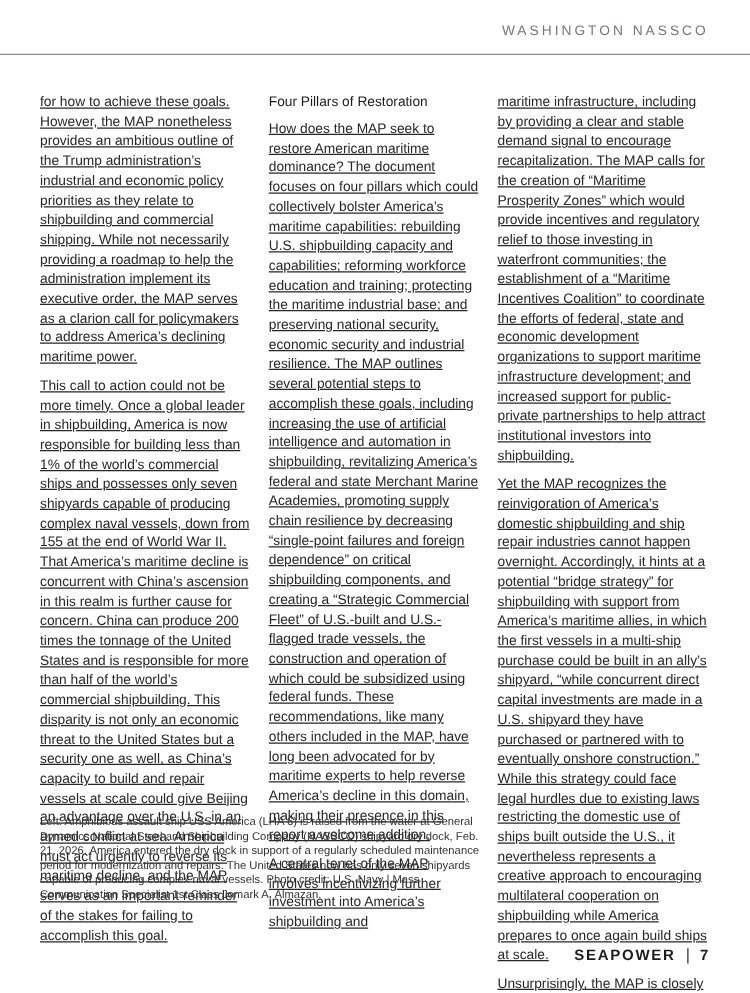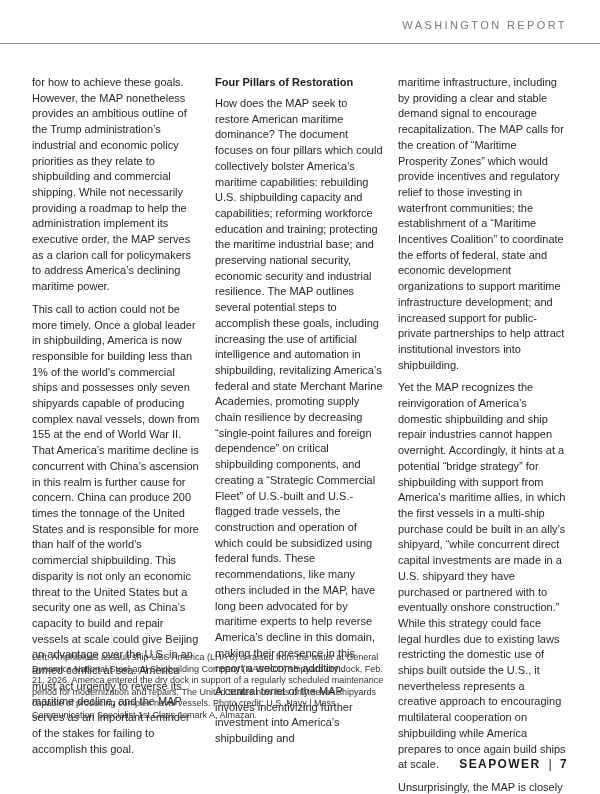--- a/index.html
+++ b/index.html
@@ -34,23 +34,23 @@
     left: 32px;
     display: flex;
     gap: 15px;
   }
   .col {
     width: 168px;
     font-size: 11px;
     line-height: 15.7px;
     color: #272727;
   }
-  .col p { margin: 0 0 7px 0; }
+  .col p { margin: 0 0 7px 0; text-decoration: underline; }
   .col-heading {
-    font-weight: bold;
+    font-weight: normal;
     font-size: 11px;
     line-height: 15px;
     margin: 0 0 6px 0;
     color: #1c1c1c;
   }
   .caption {
     position: absolute;
     left: 32px;
     top: 652px;
     width: 358px;
@@ -77,21 +77,21 @@
     color: #3a3a3a;
     font-size: 13px;
     letter-spacing: 0;
   }
 </style>
 </head>
 <body>
 
 <div class="page">
 
-  <div class="masthead">WASHINGTON REPORT</div>
+  <div class="masthead">WASHINGTON NASSCO</div>
 
   <div class="rule"></div>
 
   <div class="columns">
 
     <div class="col">
       <p>for how to achieve these goals. However, the MAP nonetheless provides an ambitious outline of the Trump administration’s industrial and economic policy priorities as they relate to shipbuilding and commercial shipping. While not necessarily providing a roadmap to help the administration implement its executive order, the MAP serves as a clarion call for policymakers to address America’s declining maritime power.</p>
       <p>This call to action could not be more timely. Once a global leader in shipbuilding, America is now responsible for building less than 1% of the world’s commercial ships and possesses only seven shipyards capable of producing complex naval vessels, down from 155 at the end of World War II. That America’s maritime decline is concurrent with China’s ascension in this realm is further cause for concern. China can produce 200 times the tonnage of the United States and is responsible for more than half of the world’s commercial shipbuilding. This disparity is not only an economic threat to the United States but a security one as well, as China’s capacity to build and repair vessels at scale could give Beijing an advantage over the U.S. in an armed conflict at sea. America must act urgently to reverse its maritime decline, and the MAP serves as an important reminder of the stakes for failing to accomplish this goal.</p>
     </div>
 

